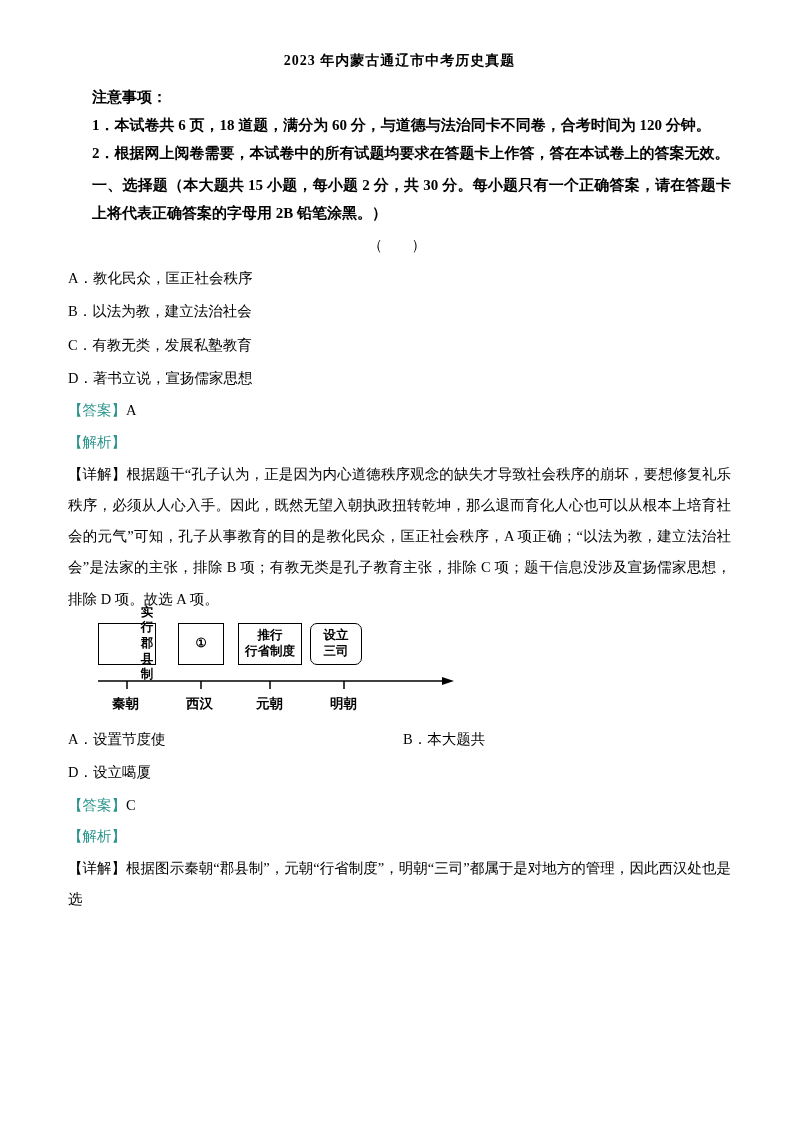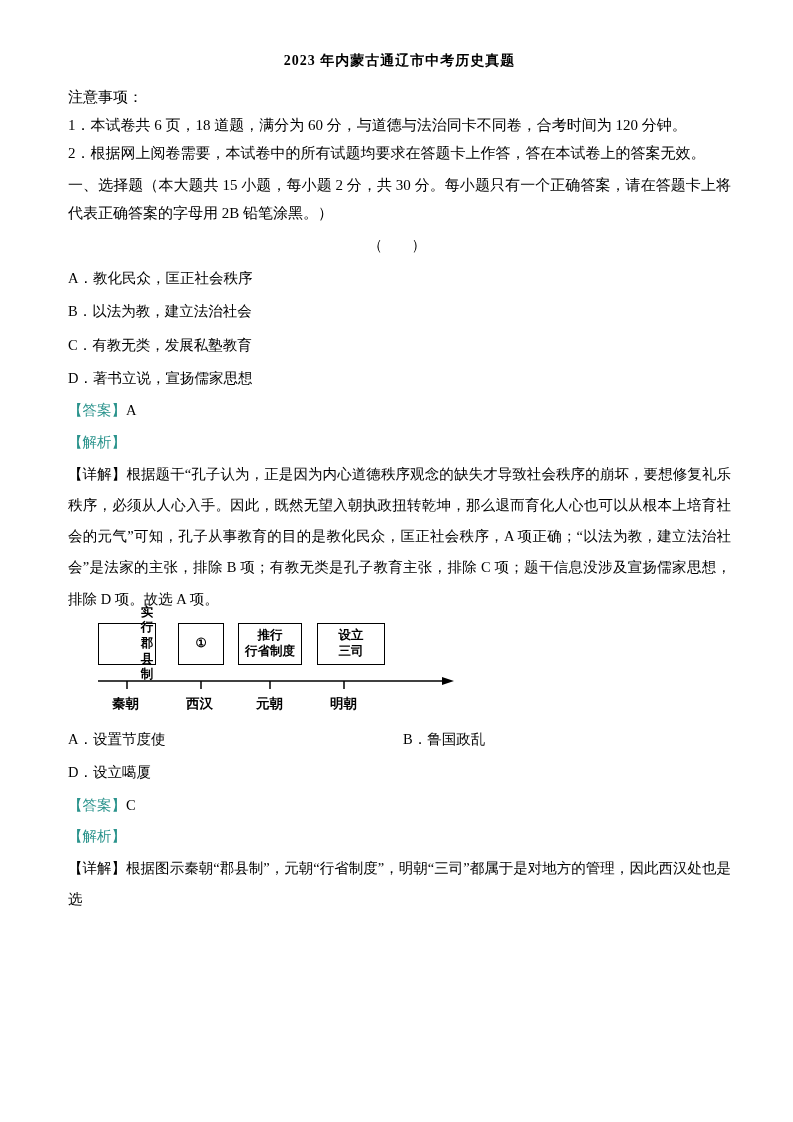--- a/index.html
+++ b/index.html
@@ -12,21 +12,21 @@
     color: #000;
   }
   .page { padding: 52px 62px 0 68px; }
   .title {
     text-align: center;
     font-size: 14px;
     font-weight: bold;
     letter-spacing: 1px;
     margin-bottom: 14px;
   }
-  .bold { font-weight: normal; }
+  .bold { font-weight: bold; margin-left: 24px; }
   .para {
     font-size: 15px;
     line-height: 1.85;
     text-align: justify;
   }
   .section { margin-top: 5px; }
   .stem {
     font-size: 14.5px;
     line-height: 2.35;
     text-align: justify;
@@ -72,21 +72,21 @@
     text-align: center;
     white-space: pre-line;
     font-size: 12.5px;
     line-height: 1.25;
     font-weight: bold;
     background: #fff;
   }
   .tl-b1 { left: 0;     width: 58px; padding-left: 40px; }
   .tl-b2 { left: 80px;  width: 46px; }
   .tl-b3 { left: 140px; width: 64px; }
-  .tl-b4 { left: 219px; width: 68px; }
+  .tl-b4 { left: 212px; width: 52px; border-radius: 7px; }
   .tl-svg { position: absolute; left: 0; top: 54px; }
   .tl-label {
     position: absolute;
     top: 72px;
     font-size: 13.5px;
     font-weight: bold;
     white-space: nowrap;
   }
   .tl-l1 { left: 14px; }
   .tl-l2 { left: 88px; }
@@ -146,21 +146,21 @@
       </svg>
 
       <div class="tl-label tl-l1">秦朝</div>
       <div class="tl-label tl-l2">西汉</div>
       <div class="tl-label tl-l3">元朝</div>
       <div class="tl-label tl-l4">明朝</div>
     </div>
 
     <div class="opt-grid">
       <div class="option">A．设置节度使</div>
-      <div class="option">B．鲁国政乱</div>
+      <div class="option">B．本大题共</div>
       <div class="option">D．设立噶厦</div>
     </div>
 
     <div class="answer-line">
       <span class="accent" style="color: rgb(42, 147, 140);">【答案】</span><span>C</span>
     </div>
     <div class="answer-line">
       <span class="accent" style="color: rgb(42, 147, 140);">【解析】</span>
     </div>
     <div class="detail">

